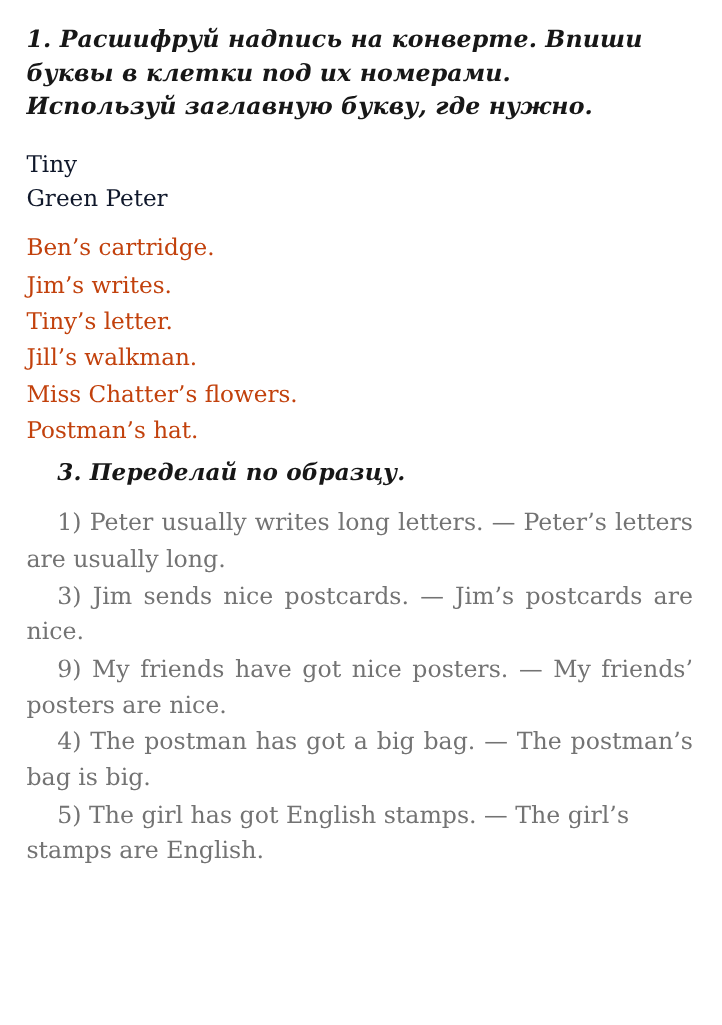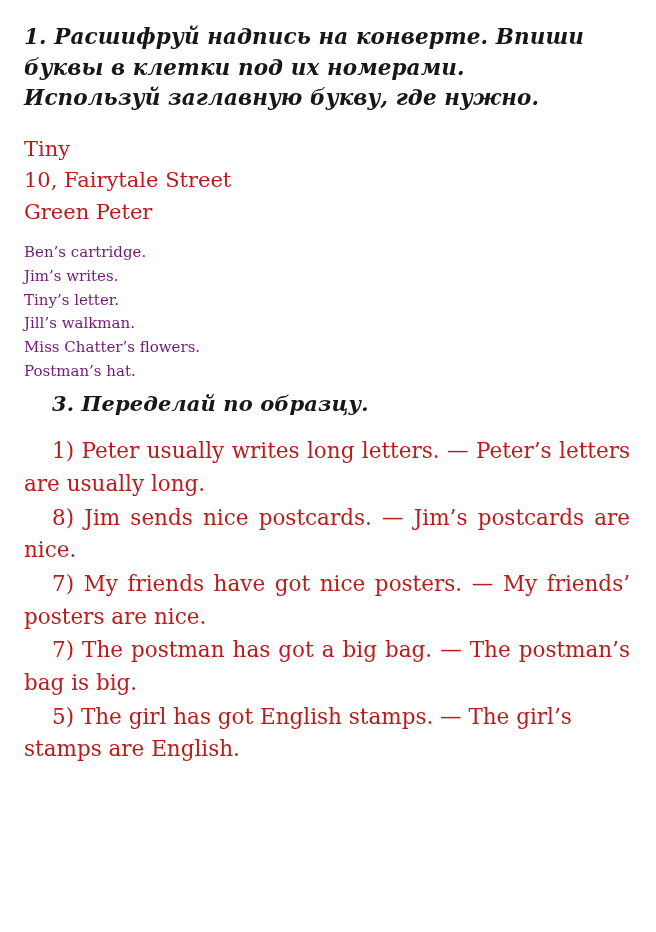--- a/index.html
+++ b/index.html
@@ -34,48 +34,48 @@
     color: #171717;
   }
   #task1-heading {
     padding-top: 22px;
     padding-right: 48px;
   }
   .address-block {
     margin-top: 20px;
     font-size: 21px;
     line-height: 1.52;
-    color: #b91c1c;
+    color: #0f172a;
   }
   .address-line {
     white-space: pre;
   }
   #task2-heading {
     margin-top: 30px;
     font-size: 21px;
   }
   .list-simple {
     margin-top: 12px;
-    font-size: 15px;
+    font-size: 21px;
     line-height: 1.58;
-    color: #701a75;
+    color: #c2410c;
   }
   .list-simple .item {
     white-space: pre;
   }
   #task3-heading {
     margin-top: 6px;
     font-size: 21px;
     text-indent: 28px;
   }
   .answers {
     margin-top: 16px;
     font-size: 21.5px;
     line-height: 1.52;
-    color: #b91c1c;
+    color: #737373;
   }
   .answers p {
     margin: 0 0 1px 0;
     text-indent: 28px;
     text-align: justify;
     padding-right: 8px;
   }
   .answers p:last-child {
     text-align: left;
   }
@@ -83,21 +83,20 @@
 </head>
 <body>
 
 <div class="page">
 
   <div class="block">
     <p class="task-heading" id="task1-heading">1. Расшифруй надпись на конверте. Впиши буквы в клетки под их номерами. Используй заглавную букву, где нужно.</p>
 
     <div class="address-block">
       <div class="address-line">Tiny</div>
-      <div class="address-line">10, Fairytale Street</div>
       <div class="address-line">Green Peter</div>
     </div>
   </div>
 
   <div class="block">
 
     <div class="list-simple">
       <div class="item">Ben’s cartridge.</div>
       <div class="item">Jim’s writes.</div>
       <div class="item">Tiny’s letter.</div>
@@ -105,20 +104,20 @@
       <div class="item">Miss Chatter’s flowers.</div>
       <div class="item">Postman’s hat.</div>
     </div>
   </div>
 
   <div class="block">
     <p class="task-heading" id="task3-heading">3. Переделай по образцу.</p>
 
     <div class="answers">
       <p>1) Peter usually writes long letters. — Peter’s letters are usually long.</p>
-      <p>8) Jim sends nice postcards. — Jim’s postcards are nice.</p>
-      <p>7) My friends have got nice posters. — My friends’ posters are nice.</p>
-      <p>7) The postman has got a big bag. — The postman’s bag is big.</p>
+      <p>3) Jim sends nice postcards. — Jim’s postcards are nice.</p>
+      <p>9) My friends have got nice posters. — My friends’ posters are nice.</p>
+      <p>4) The postman has got a big bag. — The postman’s bag is big.</p>
       <p>5) The girl has got English stamps. — The girl’s stamps are English.</p>
     </div>
   </div>
 
 </div>
 
 </body></html>

